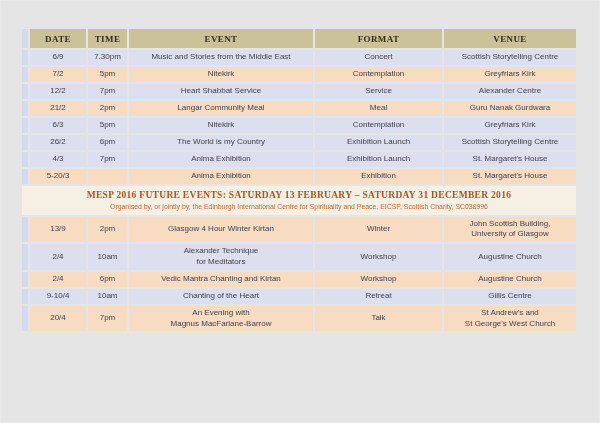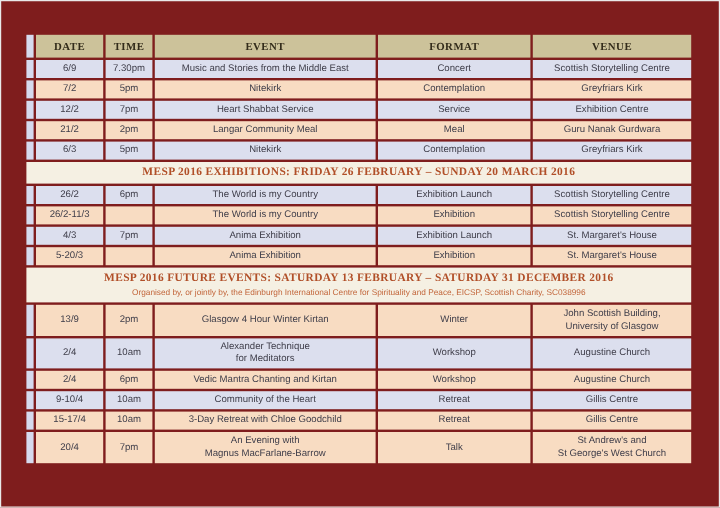--- a/index.html
+++ b/index.html
@@ -1,19 +1,19 @@
 <!DOCTYPE html>
 <html><head>
 <meta charset="utf-8">
 <style>
   html,body{margin:0;padding:0;background:#ffffff;}
   .page{
     position:relative;
     width:600px;height:423px;
-    background:#7f1d1d;
+    background:#e5e5e5;
     box-shadow: inset 0 0 0 1px #e9e9e9;
     box-sizing:border-box;
     font-family:"Liberation Sans", sans-serif;
     overflow:hidden;
   }
   table.schedule{
     border-collapse:separate;
     border-spacing:2px;
     margin:27px 0 0 20px;
     width:558px;
@@ -112,57 +112,44 @@
           <td class="cell">Nitekirk</td>
           <td class="cell">Contemplation</td>
           <td class="cell">Greyfriars Kirk</td>
         </tr>
         <tr class="shade-lavender">
           <td class="strip"></td>
           <td class="cell">12/2</td>
           <td class="cell">7pm</td>
           <td class="cell">Heart Shabbat Service</td>
           <td class="cell">Service</td>
-          <td class="cell">Exhibition Centre</td>
+          <td class="cell">Alexander Centre</td>
         </tr>
         <tr class="shade-peach">
           <td class="strip"></td>
           <td class="cell">21/2</td>
           <td class="cell">2pm</td>
           <td class="cell">Langar Community Meal</td>
           <td class="cell">Meal</td>
           <td class="cell">Guru Nanak Gurdwara</td>
         </tr>
         <tr class="shade-lavender">
           <td class="strip"></td>
           <td class="cell">6/3</td>
           <td class="cell">5pm</td>
           <td class="cell">Nitekirk</td>
           <td class="cell">Contemplation</td>
           <td class="cell">Greyfriars Kirk</td>
         </tr>
-        <tr>
-          <td colspan="6" class="band">
-            <div class="band-title">MESP 2016 EXHIBITIONS: FRIDAY 26 FEBRUARY – SUNDAY 20 MARCH 2016</div>
-          </td>
-        </tr>
         <tr class="shade-lavender">
           <td class="strip"></td>
           <td class="cell">26/2</td>
           <td class="cell">6pm</td>
           <td class="cell">The World is my Country</td>
           <td class="cell">Exhibition Launch</td>
-          <td class="cell">Scottish Storytelling Centre</td>
-        </tr>
-        <tr class="shade-peach">
-          <td class="strip"></td>
-          <td class="cell">26/2-11/3</td>
-          <td class="cell"></td>
-          <td class="cell">The World is my Country</td>
-          <td class="cell">Exhibition</td>
           <td class="cell">Scottish Storytelling Centre</td>
         </tr>
         <tr class="shade-lavender">
           <td class="strip"></td>
           <td class="cell">4/3</td>
           <td class="cell">7pm</td>
           <td class="cell">Anima Exhibition</td>
           <td class="cell">Exhibition Launch</td>
           <td class="cell">St. Margaret's House</td>
         </tr>
@@ -203,29 +190,21 @@
           <td class="cell">2/4</td>
           <td class="cell">6pm</td>
           <td class="cell">Vedic Mantra Chanting and Kirtan</td>
           <td class="cell">Workshop</td>
           <td class="cell">Augustine Church</td>
         </tr>
         <tr class="shade-lavender">
           <td class="strip"></td>
           <td class="cell">9-10/4</td>
           <td class="cell">10am</td>
-          <td class="cell">Community of the Heart</td>
-          <td class="cell">Retreat</td>
-          <td class="cell">Gillis Centre</td>
-        </tr>
-        <tr class="shade-peach">
-          <td class="strip"></td>
-          <td class="cell">15-17/4</td>
-          <td class="cell">10am</td>
-          <td class="cell">3-Day Retreat with Chloe Goodchild</td>
+          <td class="cell">Chanting of the Heart</td>
           <td class="cell">Retreat</td>
           <td class="cell">Gillis Centre</td>
         </tr>
         <tr class="shade-peach">
           <td class="strip"></td>
           <td class="cell">20/4</td>
           <td class="cell">7pm</td>
           <td class="cell">An Evening with
 Magnus MacFarlane-Barrow</td>
           <td class="cell">Talk</td>

